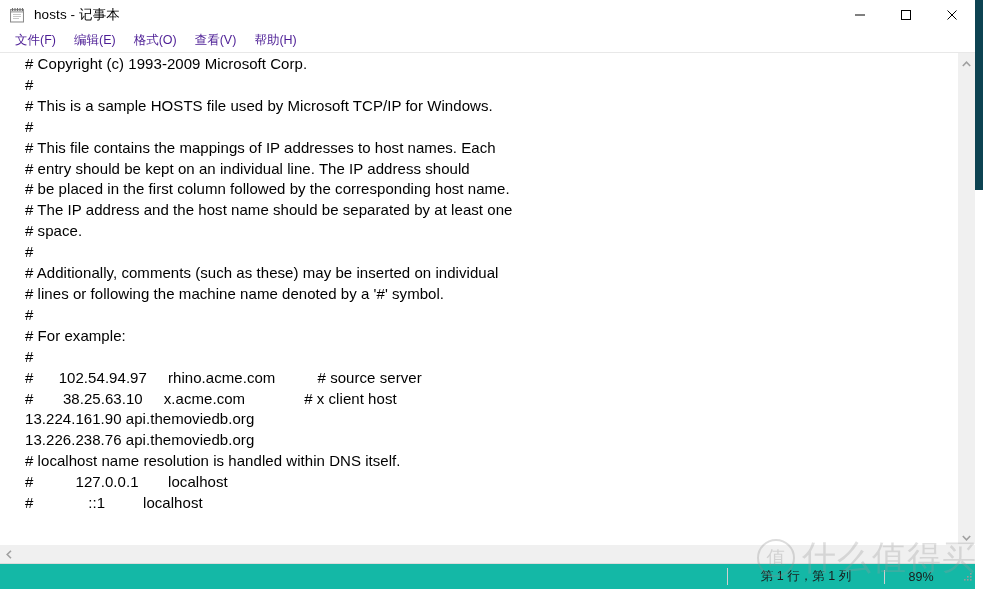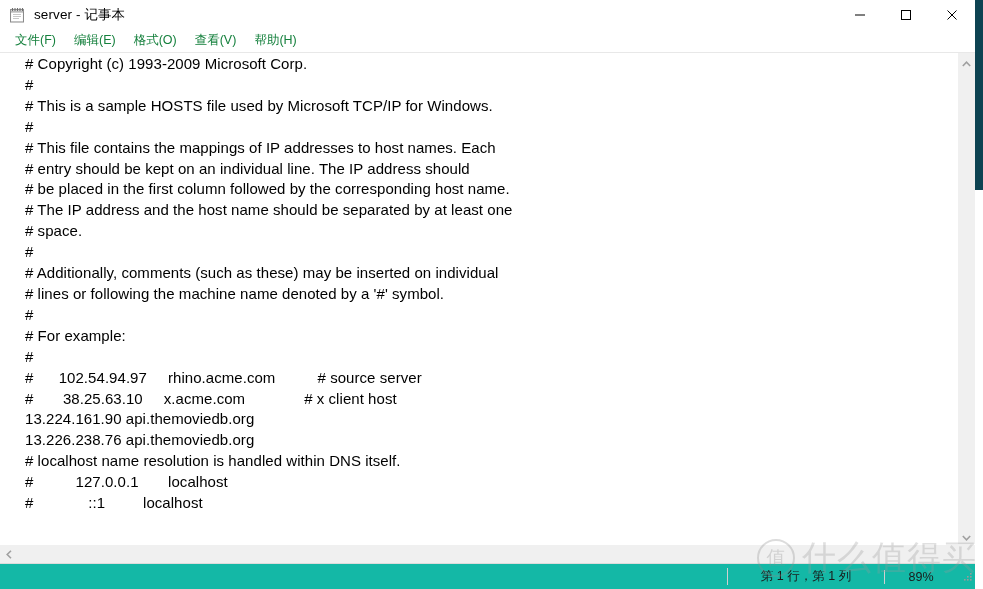--- a/index.html
+++ b/index.html
@@ -91,21 +91,21 @@
     height: 22px;
     min-height: 22px;
     background: #ffffff;
     display: flex;
     align-items: center;
     padding-left: 6px;
     border-bottom: 1px solid #e8e8e8;
   }
   .menu-item {
     font-size: 12.5px;
-    color: #15803d;
+    color: #4c1d95;
     padding: 2px 9px 3px 9px;
     white-space: nowrap;
     cursor: default;
   }
 
   
   #content-row {
     flex: 1;
     display: flex;
     min-height: 0;
@@ -278,21 +278,21 @@
           <line x1="3.5" y1="1" x2="3.5" y2="4" stroke="#6f6f6f" stroke-width="1.1"></line>
           <line x1="6" y1="1" x2="6" y2="4" stroke="#6f6f6f" stroke-width="1.1"></line>
           <line x1="8.5" y1="1" x2="8.5" y2="4" stroke="#6f6f6f" stroke-width="1.1"></line>
           <line x1="11" y1="1" x2="11" y2="4" stroke="#6f6f6f" stroke-width="1.1"></line>
           <line x1="13.5" y1="1" x2="13.5" y2="4" stroke="#6f6f6f" stroke-width="1.1"></line>
           <line x1="4" y1="7.5" x2="12" y2="7.5" stroke="#b9b9b9" stroke-width="0.8"></line>
           <line x1="4" y1="9.5" x2="12" y2="9.5" stroke="#b9b9b9" stroke-width="0.8"></line>
           <line x1="4" y1="11.5" x2="10" y2="11.5" stroke="#b9b9b9" stroke-width="0.8"></line>
         </svg>
       </span>
-      <span id="title-text">server - 记事本</span>
+      <span id="title-text">hosts - 记事本</span>
     </div>
 
     <div id="caption-buttons">
       <button class="caption-btn" title="最小化">
         <span>
           <svg width="12" height="12" viewBox="0 0 12 12">
             <line x1="1" y1="6" x2="11" y2="6" stroke="#000" stroke-width="1"></line>
           </svg>
         </span>
       </button>

